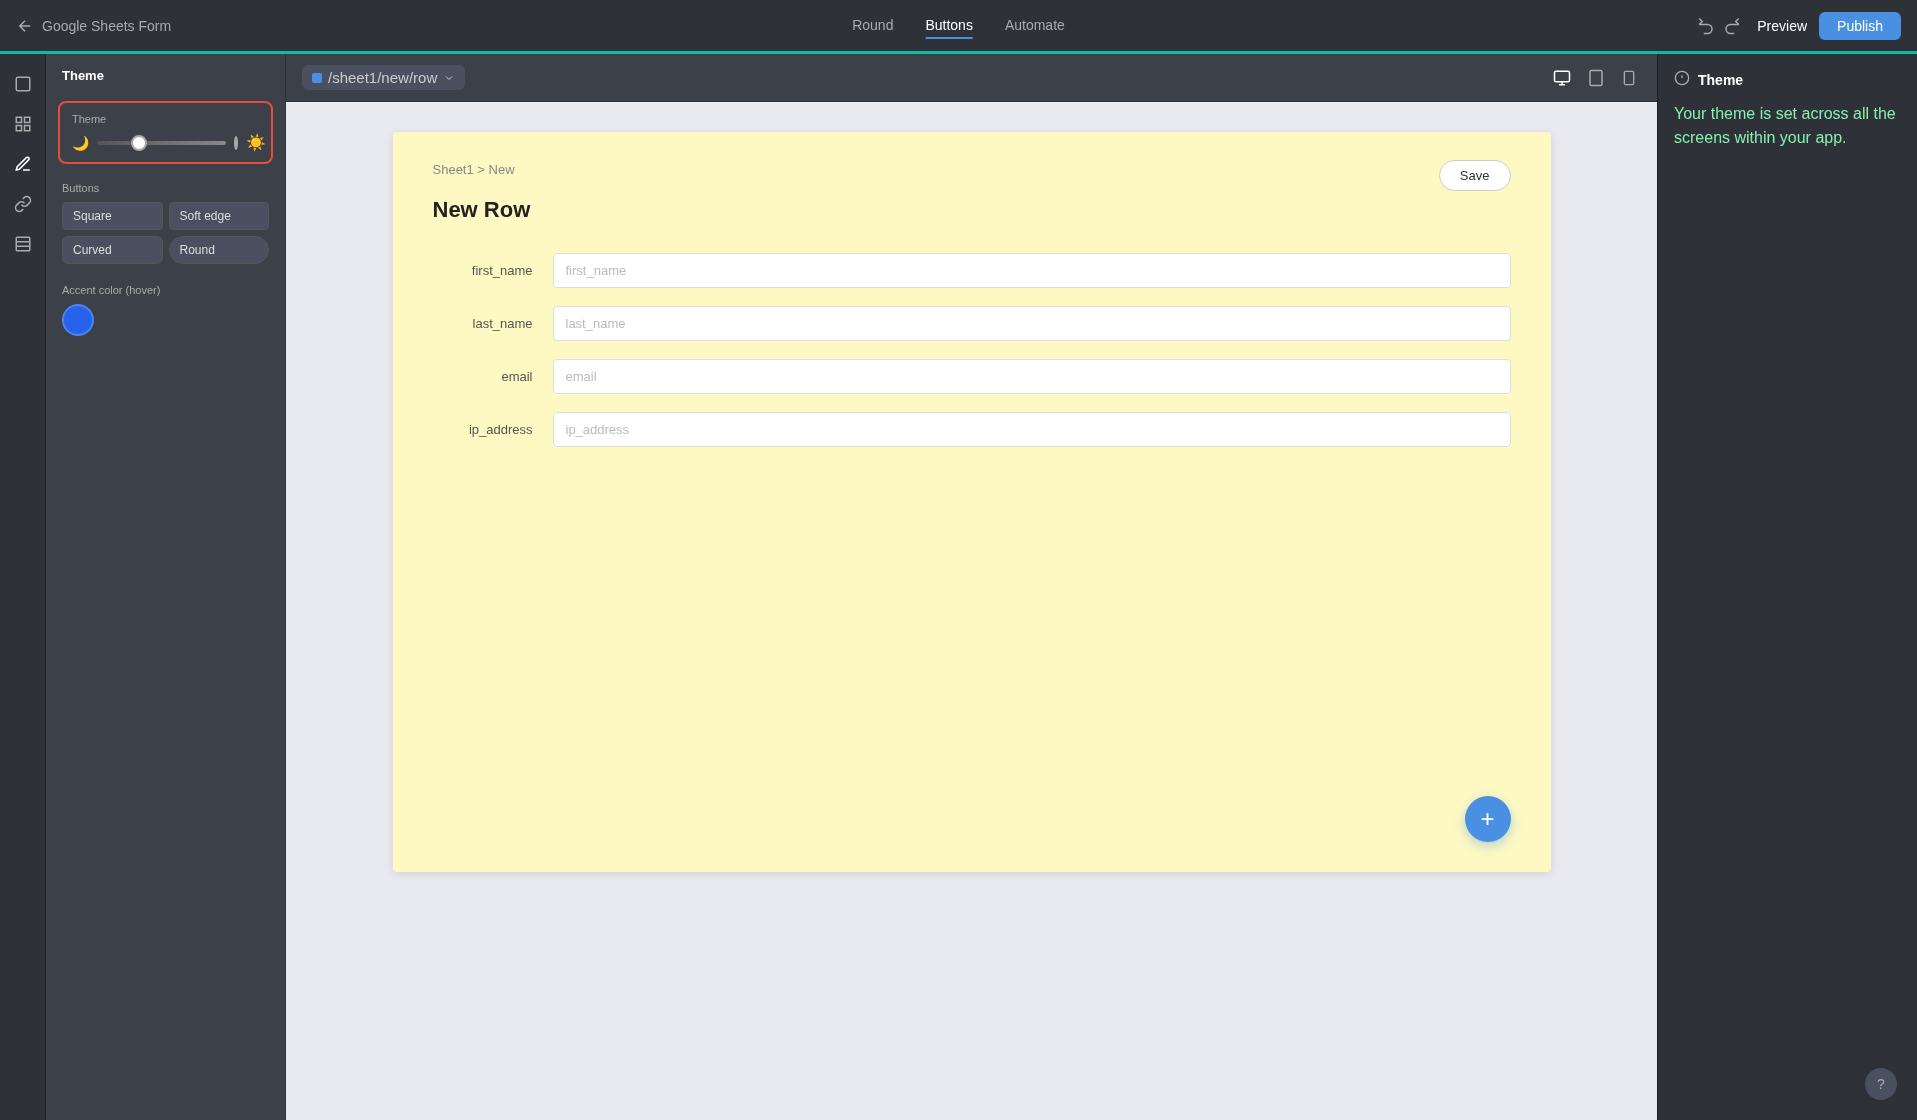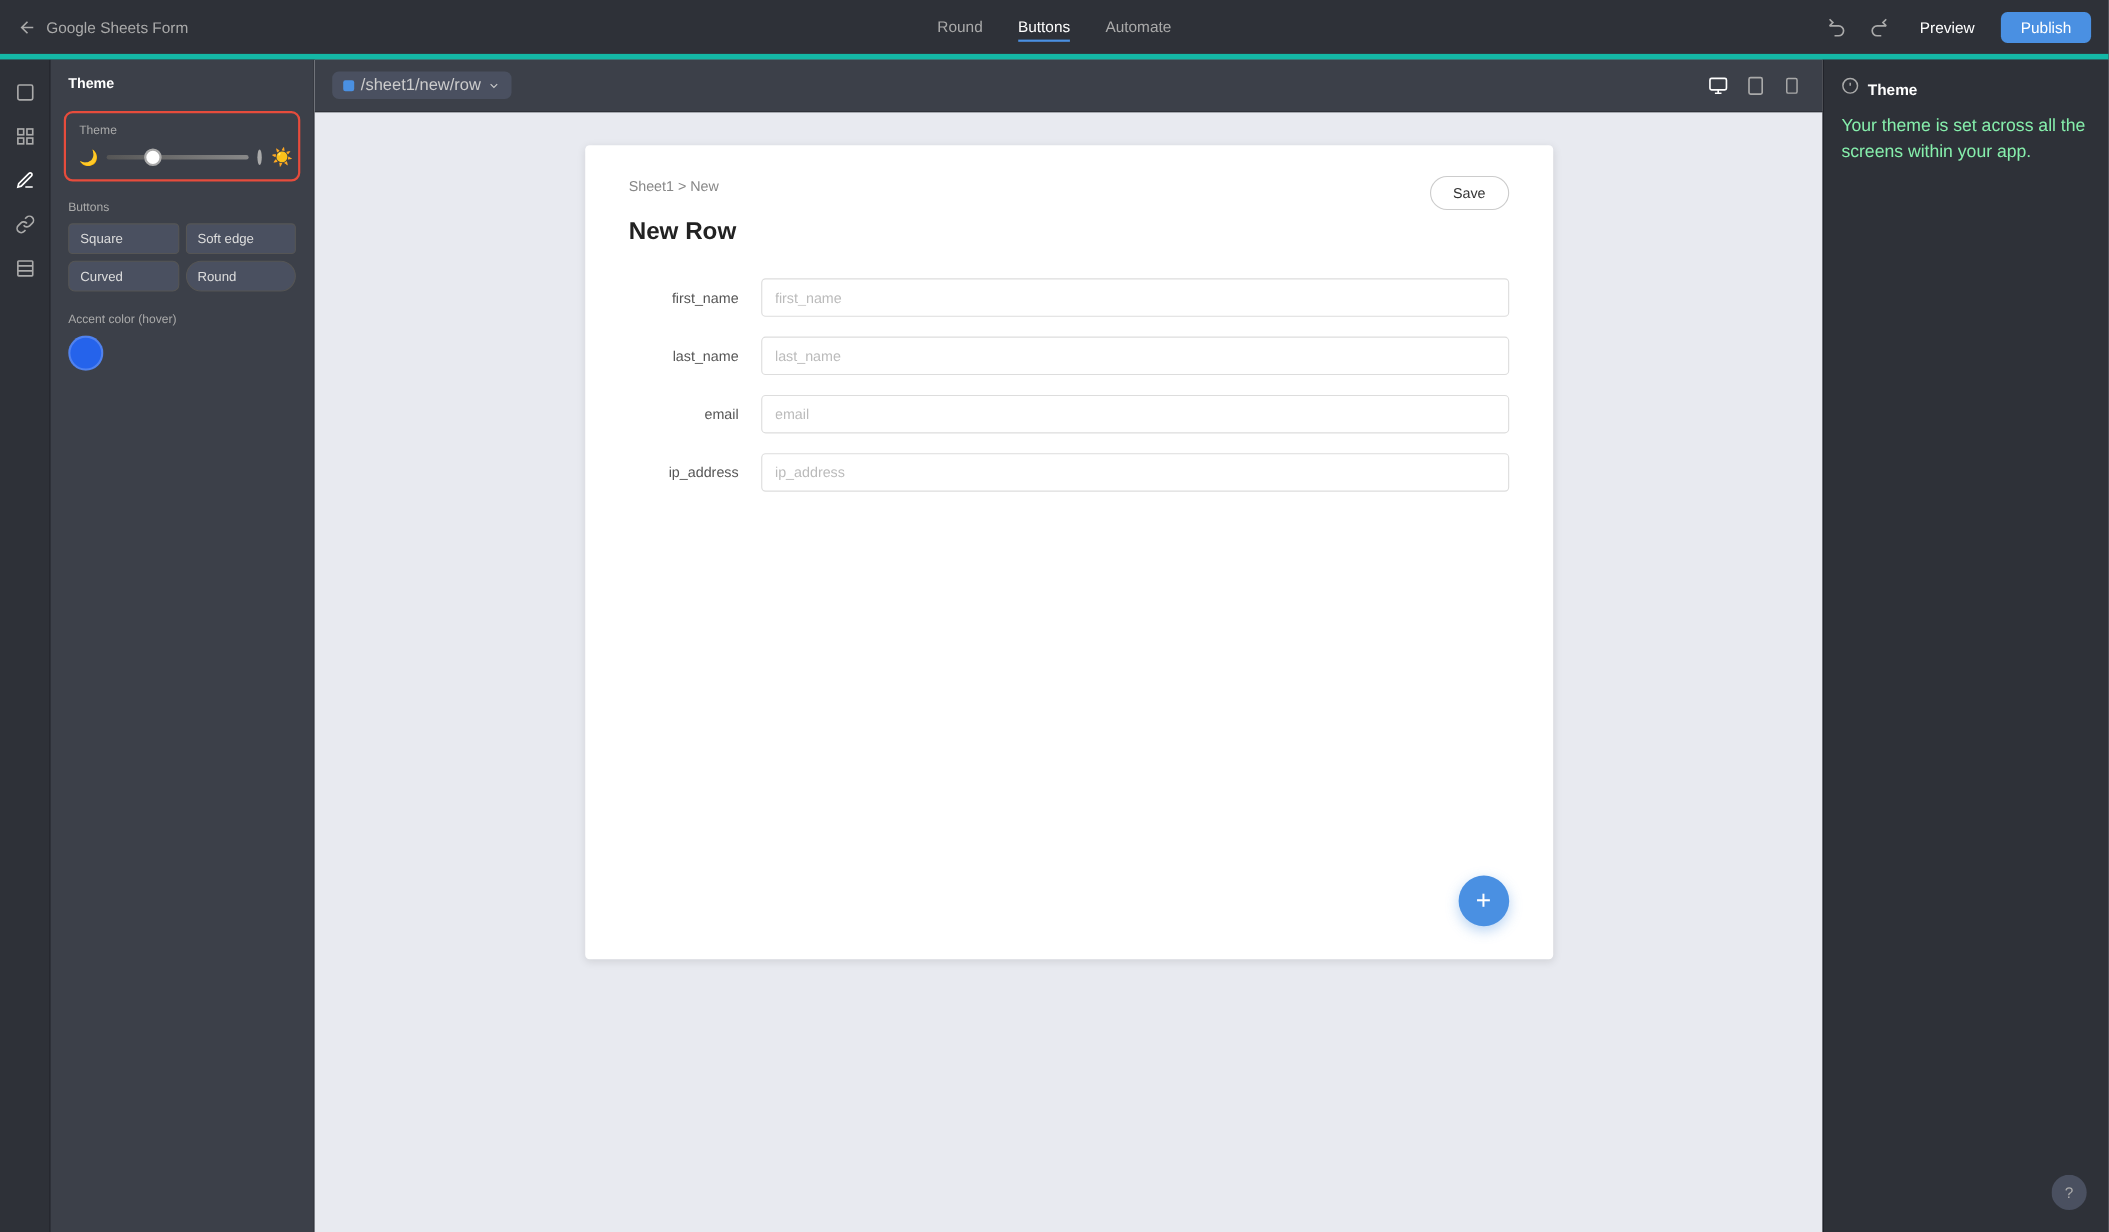--- a/index.html
+++ b/index.html
@@ -1,25 +1,25 @@
 <!DOCTYPE html>
 <html><head>
   <meta charset="utf-8">
   <style>
     * { box-sizing: border-box; margin: 0; padding: 0; }
     body { font-family: -apple-system, BlinkMacSystemFont, 'Segoe UI', sans-serif; background: #3c4049; color: #fff; width: 1917px; height: 1120px; overflow: hidden; display: flex; flex-direction: column; }
 
     
-    .topbar { height: 54px; background: #2e3138; display: flex; align-items: center; padding: 0 16px; flex-shrink: 0; border-bottom: 5px solid #14b8a6; position: relative; }
+    .topbar { height: 54px; background: #2e3138; display: flex; align-items: center; padding: 0 16px; flex-shrink: 0; border-bottom: 3px solid #14b8a6; position: relative; }
     .topbar-back { display: flex; align-items: center; gap: 8px; cursor: pointer; color: #aaa; font-size: 14px; }
     .topbar-back svg { width: 18px; height: 18px; }
     .topbar-tabs { position: absolute; left: 50%; transform: translateX(-50%); display: flex; gap: 32px; }
     .topbar-tab { font-size: 14px; color: #aaa; cursor: pointer; padding: 4px 0; border-bottom: 2px solid transparent; }
     .topbar-tab.active { color: #fff; border-bottom-color: #4a90e2; }
-    .topbar-right { margin-left: auto; display: flex; gap: 12px; }
+    .topbar-right { margin-left: auto; display: flex; }
     .topbar-icon-btn { background: none; border: none; color: #aaa; cursor: pointer; padding: 4px; display: flex; align-items: center; justify-content: center; }
     .topbar-preview { background: none; border: none; color: #fff; font-size: 14px; cursor: pointer; padding: 6px 12px; }
     .topbar-publish { background: #4a90e2; border: none; color: #fff; font-size: 14px; font-weight: 500; cursor: pointer; padding: 6px 18px; border-radius: 6px; }
 
     
     .main { display: flex; flex: 1; overflow: hidden; }
 
     
     .sidebar-icons { width: 46px; background: #2e3138; display: flex; flex-direction: column; align-items: center; padding-top: 12px; gap: 4px; border-right: 1px solid #1e2127; flex-shrink: 0; }
     .sidebar-icon { width: 36px; height: 36px; display: flex; align-items: center; justify-content: center; cursor: pointer; color: #aaa; border-radius: 6px; }
@@ -54,21 +54,21 @@
 
     
     .center { flex: 1; display: flex; flex-direction: column; background: #e8eaf0; overflow: hidden; }
     .center-toolbar { height: 48px; background: #3c4049; display: flex; align-items: center; padding: 0 16px; gap: 12px; border-bottom: 1px solid #2e3138; }
     .path-badge { background: #4a5060; color: #ccc; font-size: 15px; padding: 4px 10px; border-radius: 6px; display: flex; align-items: center; gap: 6px; cursor: pointer; }
     .device-icons { margin-left: auto; display: flex; gap: 8px; }
     .device-icon { color: #aaa; cursor: pointer; padding: 4px; display: flex; align-items: center; }
     .device-icon.active { color: #fff; }
 
     .center-content { flex: 1; display: flex; align-items: flex-start; justify-content: center; padding: 30px 20px; overflow-y: auto; }
-    .form-card { background: #ffffff; border-radius: 4px; width: 880px; min-height: 740px; padding: 30px 40px; position: relative; box-shadow: 0 2px 8px rgba(0,0,0,0.1); }
+    .form-card { background: #fef9c3; border-radius: 4px; width: 1158px; min-height: 740px; padding: 30px 40px; position: relative; box-shadow: 0 2px 8px rgba(0,0,0,0.1); }
     .breadcrumb { font-size: 13px; color: #888; margin-bottom: 20px; }
     .form-title { font-size: 22px; font-weight: 600; color: #222; margin-bottom: 30px; }
     .save-btn { position: absolute; top: 28px; right: 40px; background: #fff; border: 1.5px solid #ccc; color: #333; font-size: 13px; padding: 7px 20px; border-radius: 20px; cursor: pointer; }
     .form-row { display: flex; align-items: center; margin-bottom: 18px; gap: 20px; }
     .form-field-label { width: 100px; font-size: 13px; color: #555; text-align: right; flex-shrink: 0; }
     .form-input { flex: 1; border: 1px solid #ddd; border-radius: 4px; padding: 9px 12px; font-size: 13px; color: #999; outline: none; }
     .form-input::placeholder { color: #bbb; }
 
     .fab { position: absolute; bottom: 30px; right: 40px; width: 46px; height: 46px; border-radius: 50%; background: #4a90e2; color: #fff; font-size: 24px; display: flex; align-items: center; justify-content: center; cursor: pointer; box-shadow: 0 4px 12px rgba(74,144,226,0.4); border: none; }
 

